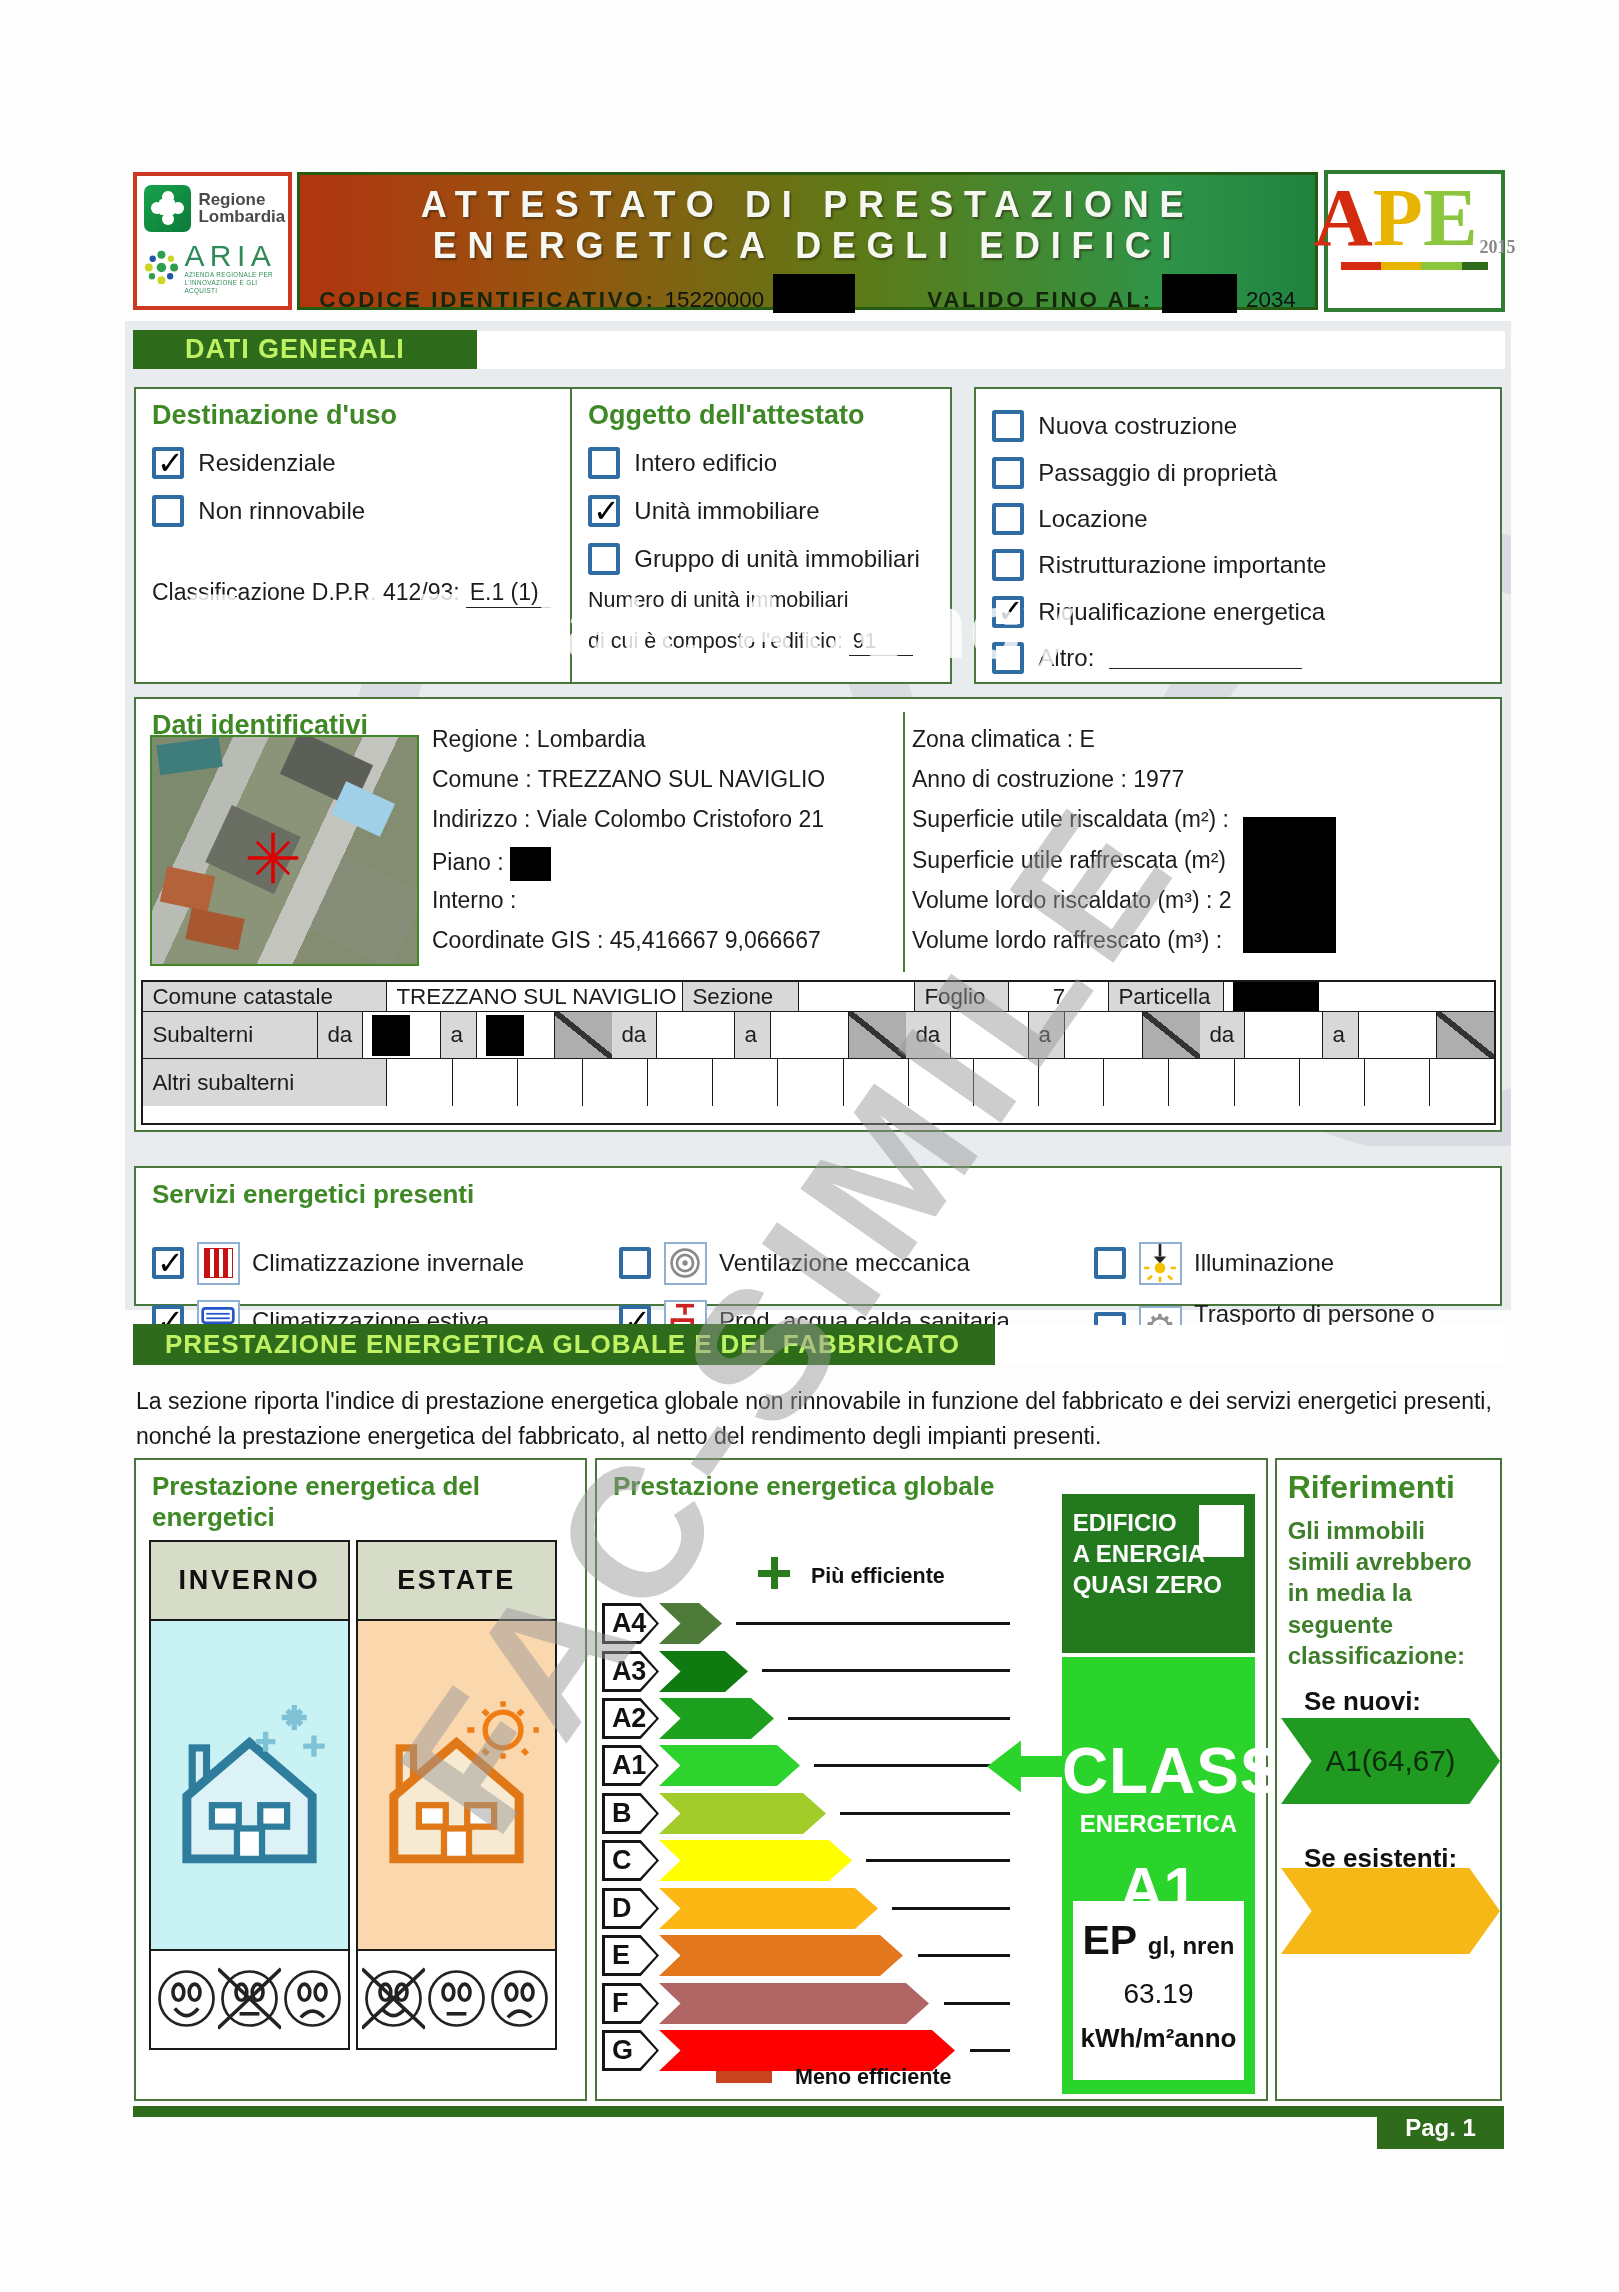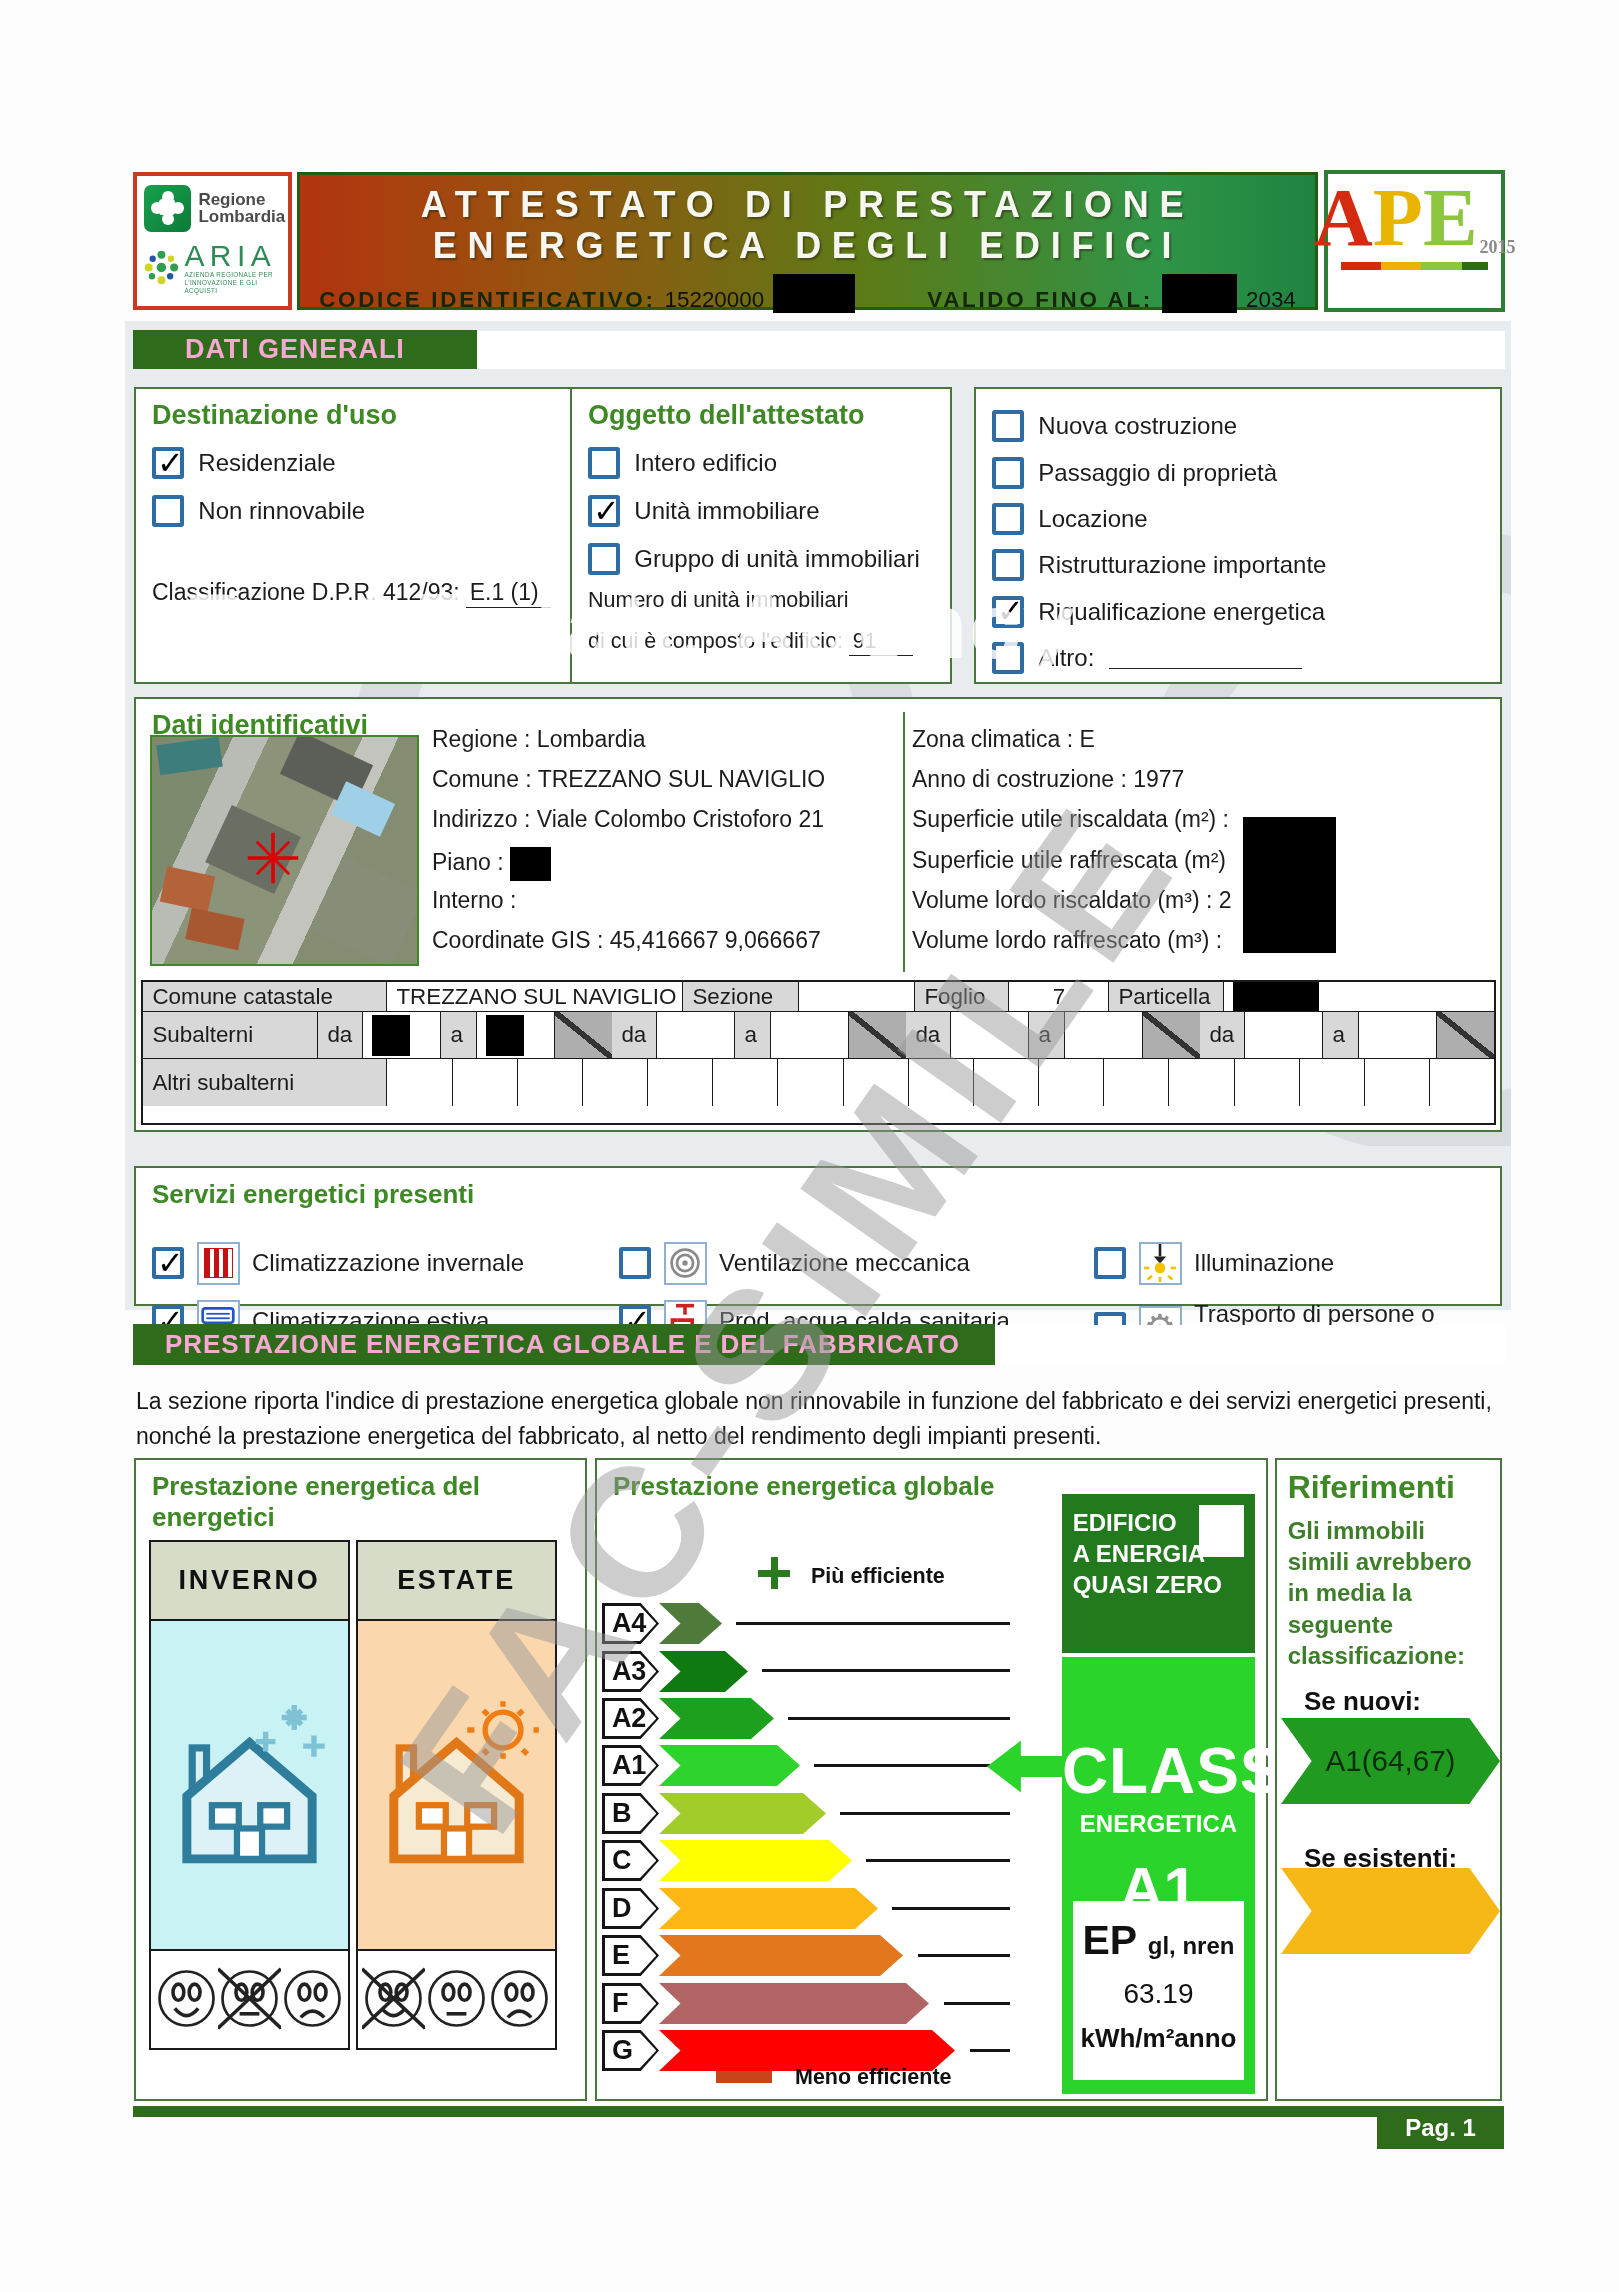--- a/index.html
+++ b/index.html
@@ -42,21 +42,21 @@
   .ape-line{display:flex;align-items:flex-end;justify-content:center;font-family:"Liberation Serif",serif;font-weight:bold;line-height:0.9;}
   .ape-a{font-size:82px;color:#d42a10;}
   .ape-p{font-size:82px;color:#e8b400;}
   .ape-e{font-size:82px;color:#8cc63f;}
   .ape-y{font-size:18px;color:#8a8a8a;margin-left:1.8px;font-family:"Liberation Serif",serif;}
   .ape-bar{display:flex;height:8px;margin-top:7.2px;}
   .ape-bar i{flex:1;}
 
   
   .secbar-bg{position:absolute;background:#fff;z-index:3;}
-  .secbar{position:absolute;background:#2e6b1a;color:#f9a8d4;font-weight:bold;z-index:3;
+  .secbar{position:absolute;background:#2e6b1a;color:#bef264;font-weight:bold;z-index:3;
     display:flex;align-items:center;padding-left:52px;letter-spacing:0.9px;}
 
   
   .gbox{position:absolute;background:#fff;border:2.7px solid #49763a;z-index:3;padding:10.7px 16px;}
   .gtitle{color:#3e8926;font-weight:bold;font-size:27px;}
   .checkrow{display:flex;align-items:center;gap:14.3px;margin-top:16px;}
   .cbx{width:32px;height:32px;background:#fff;border:4.5px solid #2f6ca3;border-radius:2.7px;position:relative;flex:0 0 auto;}
   .cbx.checked:after{content:"\2713";font-family:"DejaVu Sans",sans-serif;position:absolute;left:0.9px;top:-7.2px;font-size:32px;font-weight:bold;color:#000;}
   .clabel{font-size:24px;color:#1c1c1c;}
   .smalltext{font-size:21.5px;color:#1c1c1c;}

